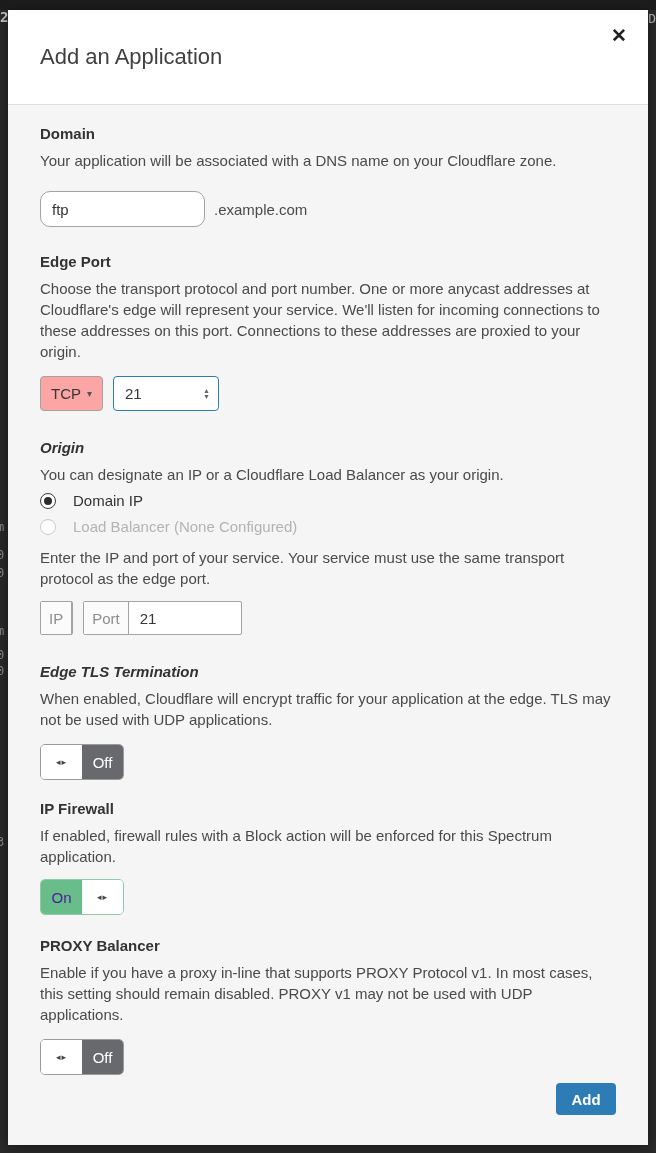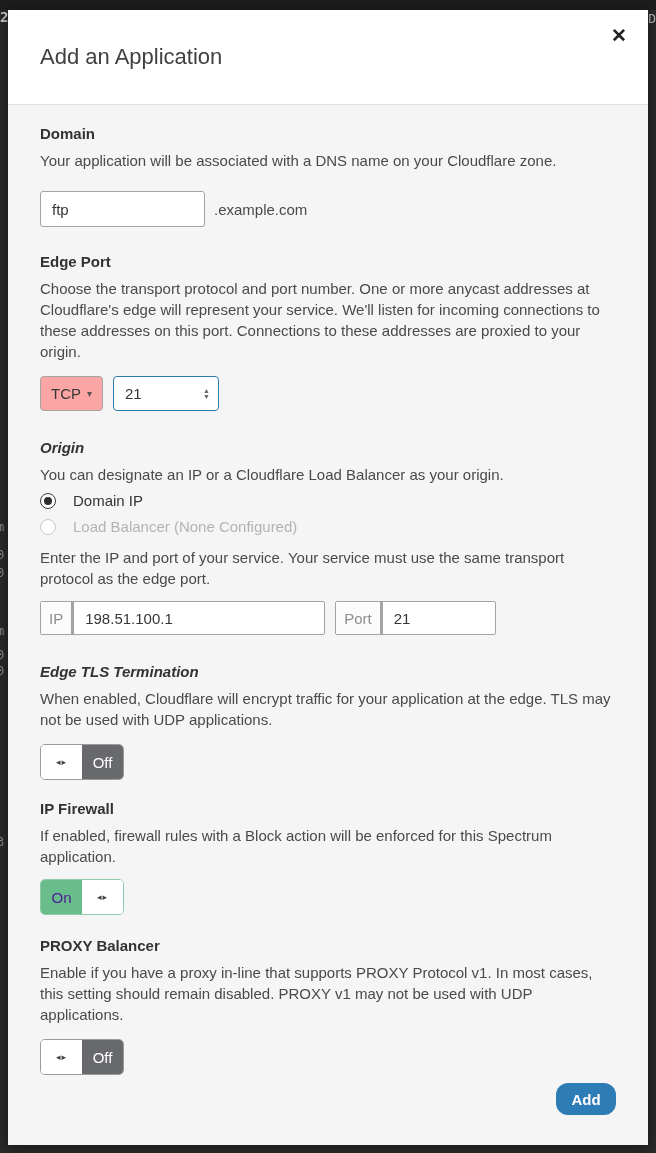--- a/index.html
+++ b/index.html
@@ -25,21 +25,21 @@
   .close-btn { position:absolute; right:15px; top:12px; font-size:19px; font-weight:700; color:#222;
                cursor:pointer; line-height:28px; width:28px; text-align:center; }
 
   .modal-body { padding:20px 32px 0 32px; flex:1 1 auto; }
 
   .section-heading { font-size:15px; font-weight:700; color:#333; }
   .para { font-size:15px; line-height:21px; color:#4a4a4a; max-width:578px; margin-top:8px; }
 
   
   .domain-row { margin-top:20px; display:flex; align-items:center; }
-  .text-input { height:36px; border:1px solid #a3a3a3; border-radius:3px; background:#fff;
+  .text-input { height:36px; border:1px solid #a3a3a3; border-radius:10px; background:#fff;
                 font-family:"Liberation Sans", sans-serif; font-size:15px; color:#363636; padding:0 11px; outline:none; }
   .domain-input { width:165px; }
   .domain-suffix { margin-left:9px; font-size:15px; color:#4a4a4a; }
 
   .mt26 { margin-top:26px; }
 
   
   .edgeport-row { margin-top:14px; display:flex; align-items:center; gap:10px; }
   .select-box { width:63px; height:35px; border:1px solid #a3a3a3; border-radius:4px; background:#fca5a5;
                 display:flex; align-items:center; justify-content:space-between; padding:0 10px; cursor:pointer; }
@@ -57,21 +57,21 @@
                  display:flex; align-items:center; justify-content:center; flex:0 0 auto; }
   .radio-dot { width:8px; height:8px; border-radius:50%; background:#2c2c2c; }
   .radio-label { margin-left:17px; font-size:15px; color:#333; }
   .radio-row.disabled .radio-outer { border-color:#c9c9c9; }
   .radio-row.disabled .radio-label { color:#b3b3b3; }
   .origin-note { margin-top:10px; }
 
   .ipport-row { margin-top:12px; display:flex; align-items:stretch; gap:10px; }
   .addon-group { display:flex; border:1px solid #a3a3a3; border-radius:2px; background:#fff; height:34px; }
   .addon-label { display:flex; align-items:center; padding:0 8px; color:#8d8d8d; font-size:15px;
-                 border-right:3px solid #a3a3a3; background:#fbfbfb; }
+                 border-right:1px solid #a3a3a3; background:#fbfbfb; }
   .addon-input { border:none; outline:none; font-family:"Liberation Sans", sans-serif; font-size:15px;
                  color:#363636; padding:0 11px; background:transparent; }
   .ip-input { width:250px; }
   .port-input { width:112px; }
 
   
   .toggle { margin-top:14px; display:flex; width:84px; height:36px; border-radius:5px; overflow:hidden;
             border:1px solid #9b9b9b; cursor:pointer; }
   .toggle-half { width:42px; display:flex; align-items:center; justify-content:center; font-size:15px; }
   .toggle-knob { background:#fff; color:#444; font-size:9px; letter-spacing:1px; }
@@ -79,21 +79,21 @@
   .toggle.on { border-color:#8fc9a8; }
   .toggle-on-label { background:#69bd8b; color:#4c1d95; }
 
   .mt20 { margin-top:20px; }
   .mt22 { margin-top:22px; }
   .mt28 { margin-top:28px;font-style:italic; }
   .mt12t { margin-top:12px; }
 
   
   .footer-row { margin-top:8px; display:flex; justify-content:flex-end; }
-  .add-btn { width:60px; height:32px; background:#2e7cb5; border:none; border-radius:12px; color:#fff;
+  .add-btn { width:60px; height:32px; background:#2e7cb5; border:none; border-radius:4px; color:#fff;
              font-family:"Liberation Sans", sans-serif; font-size:15px; font-weight:700; cursor:pointer; }
 </style>
 </head>
 <body>
 
 <div class="top-strip"></div>
 <span class="frag frag-tl">2</span>
 <span class="frag frag-tr">D</span>
 <span class="frag frag-l1">m</span>
 <span class="frag frag-l2">0</span>
@@ -143,21 +143,20 @@
       <span class="radio-label">Domain IP</span>
     </div>
     <div class="radio-row disabled">
       <span class="radio-outer"></span>
       <span class="radio-label">Load Balancer (None Configured)</span>
     </div>
     <div class="para origin-note">Enter the IP and port of your service. Your service must use the same transport protocol as the edge port.</div>
     <div class="ipport-row">
       <div class="addon-group">
         <span class="addon-label">IP</span>
-        <input class="addon-input ip-input" type="text" value="198.51.100.1" style="">
       </div>
       <div class="addon-group">
         <span class="addon-label">Port</span>
         <input class="addon-input port-input" type="text" value="21" style="">
       </div>
     </div>
 
     <div class="section-heading mt28">Edge TLS Termination</div>
     <div class="para">When enabled, Cloudflare will encrypt traffic for your application at the edge. TLS may not be used with UDP applications.</div>
     <div class="toggle off">

